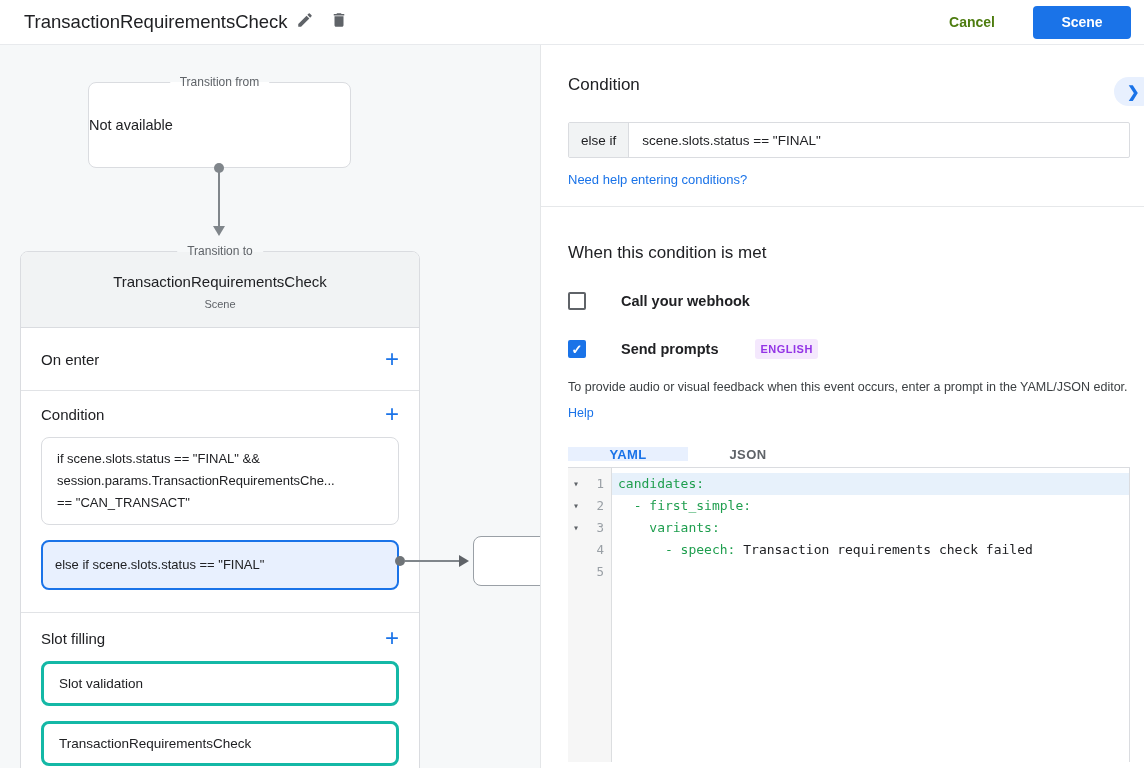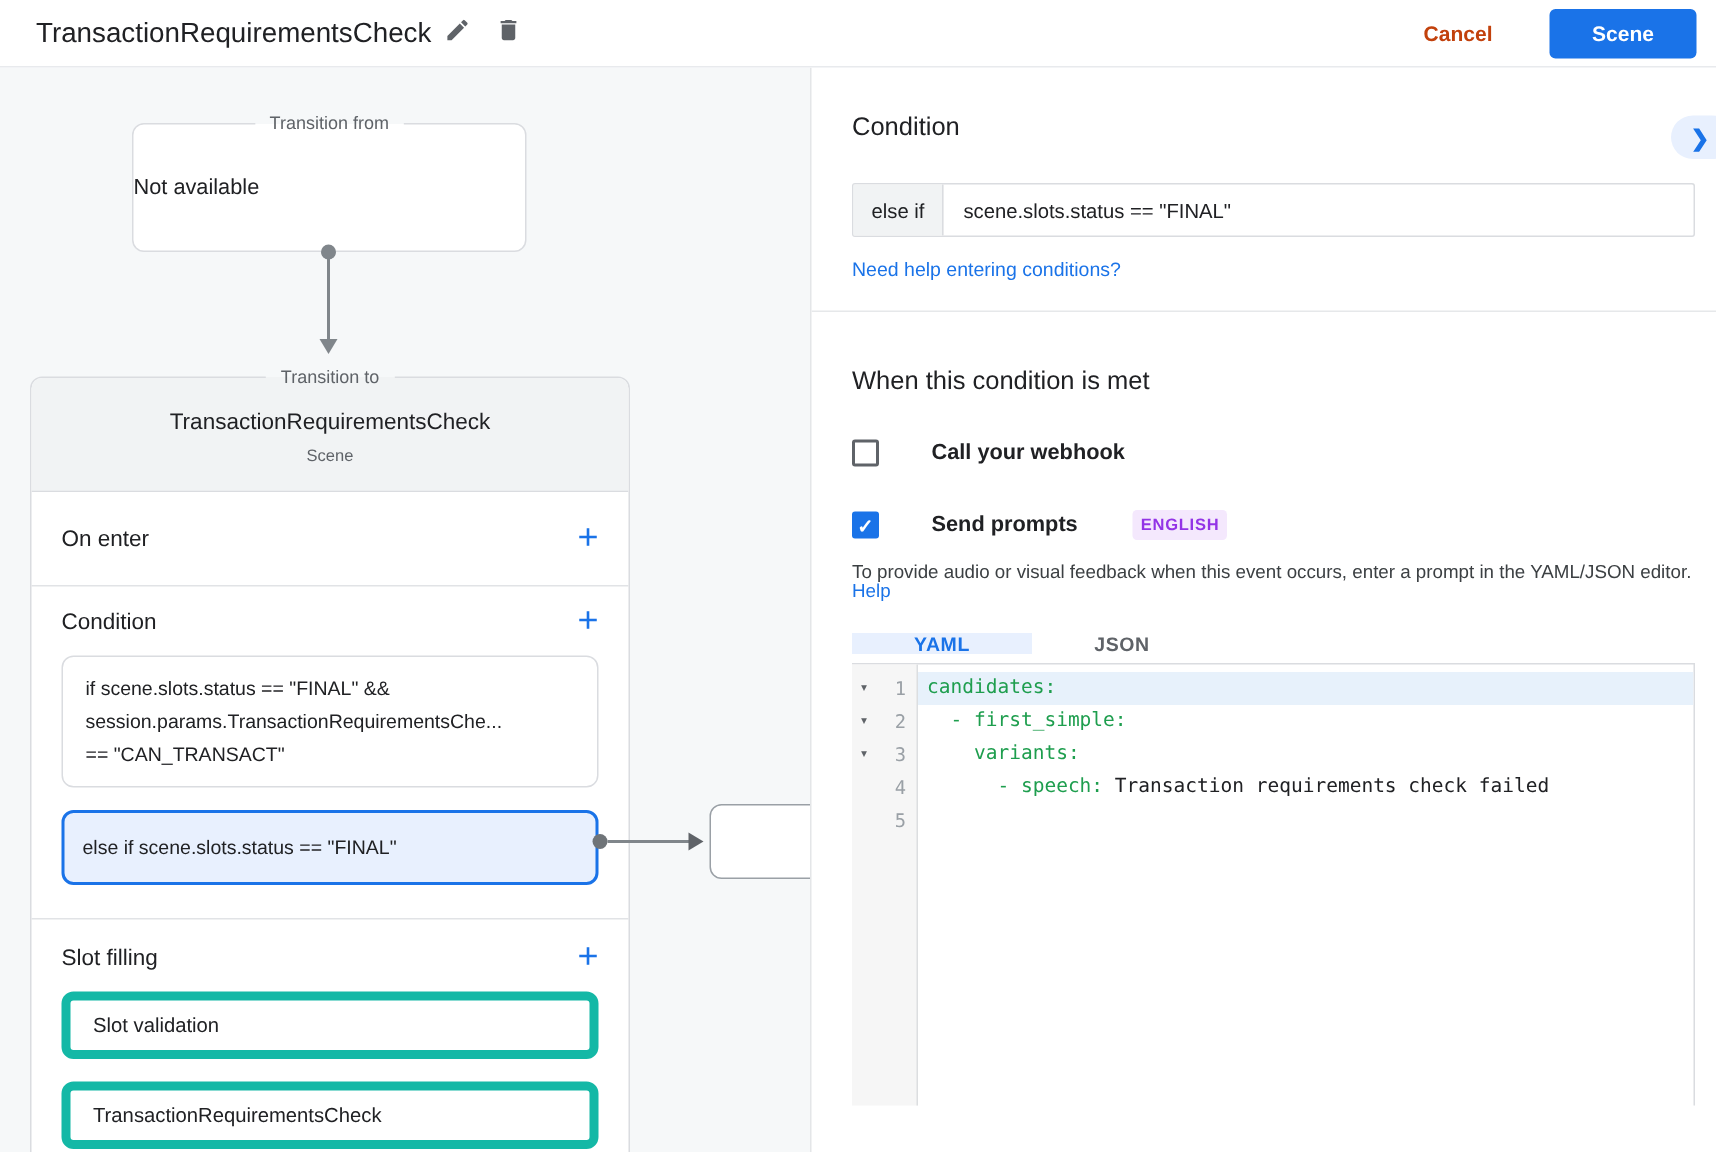--- a/index.html
+++ b/index.html
@@ -18,21 +18,21 @@
     background: #fff; border-bottom: 1px solid #e8eaed;
     display: flex; align-items: center; padding-left: 24px; z-index: 20;
   }
   .topbar-title { font-size: 18.5px; color: #202124; }
   .icon-btn {
     width: 34px; height: 34px; display: flex; align-items: center; justify-content: center;
     cursor: pointer; border-radius: 50%;
   }
   .icon-btn:first-of-type { margin-left: 12px; }
   .topbar-spacer { flex: 1; }
-  .cancel-btn { color: #c2410c; font-size: 14px; font-weight: bold; margin-right: 38px; cursor: pointer; }
+  .cancel-btn { color: #4d7c0f; font-size: 14px; font-weight: bold; margin-right: 38px; cursor: pointer; }
   .save-btn {
     background: #1a73e8; color: #fff; font-size: 14px; font-weight: bold;
     width: 98px; height: 33px; border-radius: 4px; margin-right: 13px;
     display: flex; align-items: center; justify-content: center; cursor: pointer; border: none;
   }
 
   
   .canvas {
     position: absolute; left: 0; top: 45px; width: 540px; height: 723px;
     background: #f6f8f9; overflow: hidden;
@@ -80,21 +80,21 @@
   .cond-box {
     margin: 0 20px 15px 20px; border: 1px solid #dadce0; border-radius: 8px;
     padding: 10px 15px; font-size: 13px; line-height: 22px; color: #202124; background: #fff; cursor: pointer;
   }
   .cond-box.selected {
     position: relative;
     background: #e8f0fe; border: 2px solid #1a73e8; height: 50px;
     display: flex; align-items: center; padding: 0 12px; margin-bottom: 22px;
   }
   .slot-box {
-    margin: 0 20px 15px 20px; border: 6px solid #14b8a6; border-radius: 8px;
+    margin: 0 20px 15px 20px; border: 3px solid #14b8a6; border-radius: 8px;
     height: 45px; display: flex; align-items: center; padding: 0 15px;
     font-size: 13.5px; color: #202124; background: #fff; cursor: pointer;
   }
   .slot-section { border-bottom: none; padding-top: 2px; }
 
   .h-dot { position: absolute; left: 395px; top: 511px; width: 10px; height: 10px; border-radius: 50%; background: #6f7478; }
   .h-line { position: absolute; left: 405px; top: 515px; width: 55px; height: 2px; background: #80868b; }
   .h-arrow {
     position: absolute; left: 459px; top: 510px; width: 0; height: 0;
     border-top: 6px solid transparent; border-bottom: 6px solid transparent; border-left: 10px solid #5f6368;
@@ -143,21 +143,21 @@
     background: #1a73e8; border-color: #1a73e8; color: #fff;
     display: flex; align-items: center; justify-content: center;
     font-size: 13px; font-weight: bold;
   }
   .check-label { margin-left: 15px; font-size: 14.5px; font-weight: bold; color: #202124; cursor: pointer; }
   .lang-badge {
     margin-left: 17px; background: #f4e8fd; color: #9334e6;
     font-size: 11px; font-weight: bold; letter-spacing: 0.5px;
     padding: 4px 5px; border-radius: 3px;
   }
-  .desc { margin-top: 15px; font-size: 12.5px; line-height: 13px; color: #3c4043; max-width: 575px; }
+  .desc { margin-top: 15px; font-size: 12.5px; line-height: 26px; color: #3c4043; max-width: 575px; }
   .desc-help { color: #1a73e8; cursor: pointer; }
 
   .tabs { margin-top: 21px; display: flex; }
   .tab {
     width: 120px; height: 14px; display: flex; align-items: center; justify-content: center;
     font-size: 13px; font-weight: bold; letter-spacing: 0.4px; color: #5f6368; cursor: pointer;
   }
   .tab.active { background: #e8f0fe; color: #1a73e8; }
 
   .editor {

